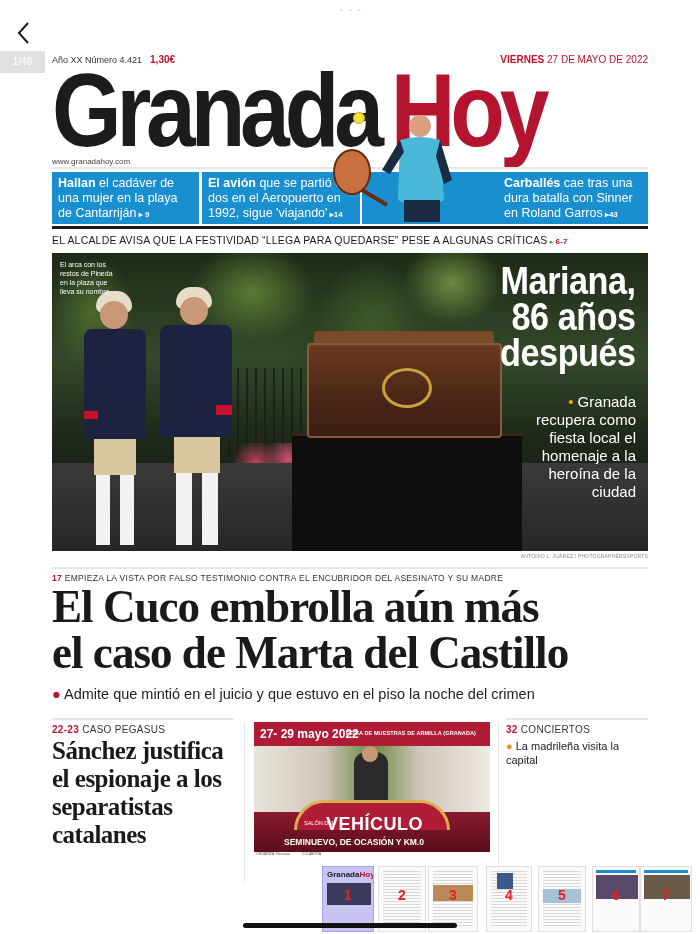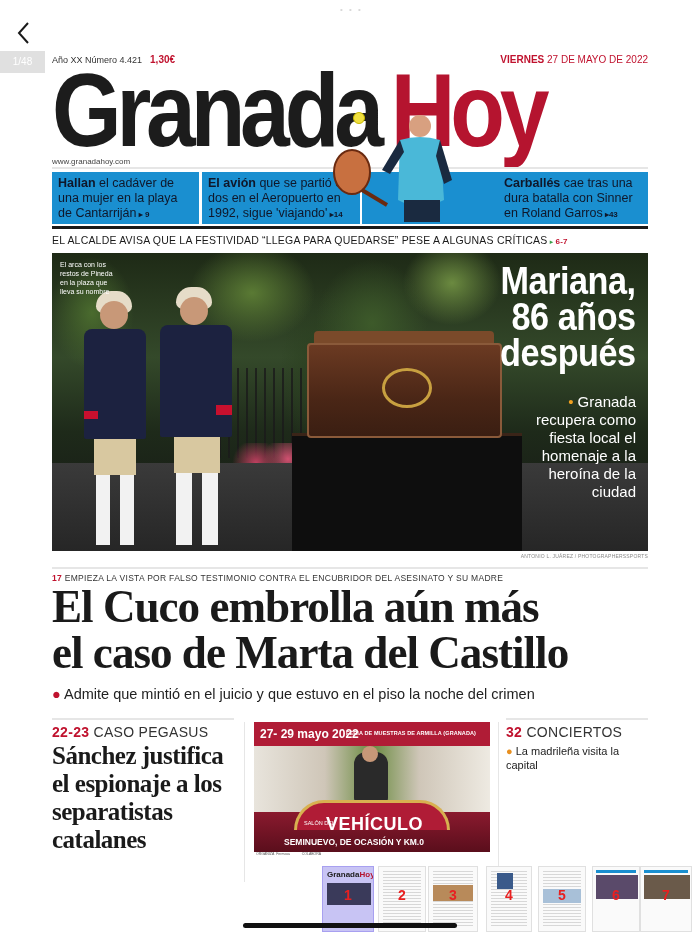--- a/index.html
+++ b/index.html
@@ -21,21 +21,21 @@
 
   .logo { position: absolute; top: 60px; left: 0; height: 100px; font-family: "Liberation Sans", sans-serif; font-weight: bold; font-size: 104px; letter-spacing: -6px; line-height: 100px; transform: scaleX(0.86); transform-origin: left; white-space: nowrap; }
   .logo .g { color: #1c1c1c; }
   .logo .h { color: #b5142f; margin-left: 14px; }
   .ball { position: absolute; left: 301px; top: 112px; width: 12px; height: 12px; border-radius: 50%; background: #f0e040; border: 1px solid #c9b800; }
 
   .website { position: absolute; top: 157px; left: 0; font-size: 8px; color: #444; }
   .site-rule { position: absolute; top: 167px; left: 0; width: 596px; height: 2px; background: #e6e6e6; }
 
   .teasers { position: absolute; top: 172px; left: 0; width: 596px; height: 52px; }
-  .teaser { position: absolute; top: 0; height: 52px; background: #1a8fd0; color: #0f172a; font-size: 12.5px; line-height: 15px; padding: 4px 6px; }
+  .teaser { position: absolute; top: 0; height: 52px; background: #1a8fd0; color: #ffffff; font-size: 12.5px; line-height: 15px; padding: 4px 6px; }
   .teaser b { font-weight: bold; }
   .teaser .ref { font-size: 8px; font-weight: bold; }
   .teaser-1 { left: 0; width: 147px; }
   .teaser-2 { left: 150px; width: 158px; }
   .teaser-3 { left: 310px; width: 286px; padding-left: 142px; }
 
   .player { position: absolute; left: 280px; top: 100px; width: 130px; height: 126px; }
 
   .black-rule { position: absolute; top: 226px; left: 0; width: 596px; height: 3px; background: #1a1a1a; }
   .kicker-line { position: absolute; top: 234px; left: 0; font-size: 10.5px; color: #1a1a1a; letter-spacing: 0.2px; }
@@ -80,21 +80,21 @@
   .main-headline { position: absolute; top: 584px; left: 0; width: 620px; font-family: "Liberation Serif", serif; font-weight: bold; font-size: 46px; line-height: 46px; letter-spacing: -1px; color: #1a1a1a; transform: scaleX(0.98); transform-origin: left; }
   .main-sub { position: absolute; top: 686px; left: 0; font-size: 14.5px; color: #222; }
   .dot-red { color: #c0122e; }
   .dot-orange { color: #e89020; }
 
   .col { position: absolute; top: 718px; }
   .col-left { left: 0; width: 182px; }
   .col-right { left: 454px; width: 142px; }
   .vsep { position: absolute; top: 722px; width: 1px; height: 160px; background: #e6e6e6; }
   .col-rule { height: 2px; background: #e6e6e6; margin-bottom: 4px; }
-  .col-kicker { font-size: 14px; color: #333; letter-spacing: 0.3px; }
+  .col-kicker { font-size: 10px; color: #333; letter-spacing: 0.3px; }
   .col-kicker b { color: #c0122e; }
   .col-headline { font-family: "Liberation Serif", serif; font-weight: bold; font-size: 25px; line-height: 28px; letter-spacing: -0.5px; color: #1a1a1a; margin-top: 2px; }
   .col-headline.blue { color: #1a7cc0; font-weight: normal; font-size: 26px; }
   .col-sub { font-size: 11px; line-height: 14px; color: #222; margin-top: 4px; }
   .col-sub .gray { color: #777; }
 
   .ad { position: absolute; left: 202px; top: 722px; width: 236px; height: 138px; background: #f4f1ec; overflow: hidden; }
   .ad-top { position: absolute; left: 0; top: 0; width: 268px; height: 24px; background: #b01c36; color: #fff; }
   .ad-date { position: absolute; left: 6px; top: 5px; font-size: 12px; font-weight: bold; }
   .ad-feria { position: absolute; left: 92px; top: 8px; font-size: 5.5px; font-weight: bold; letter-spacing: 0.1px; }

